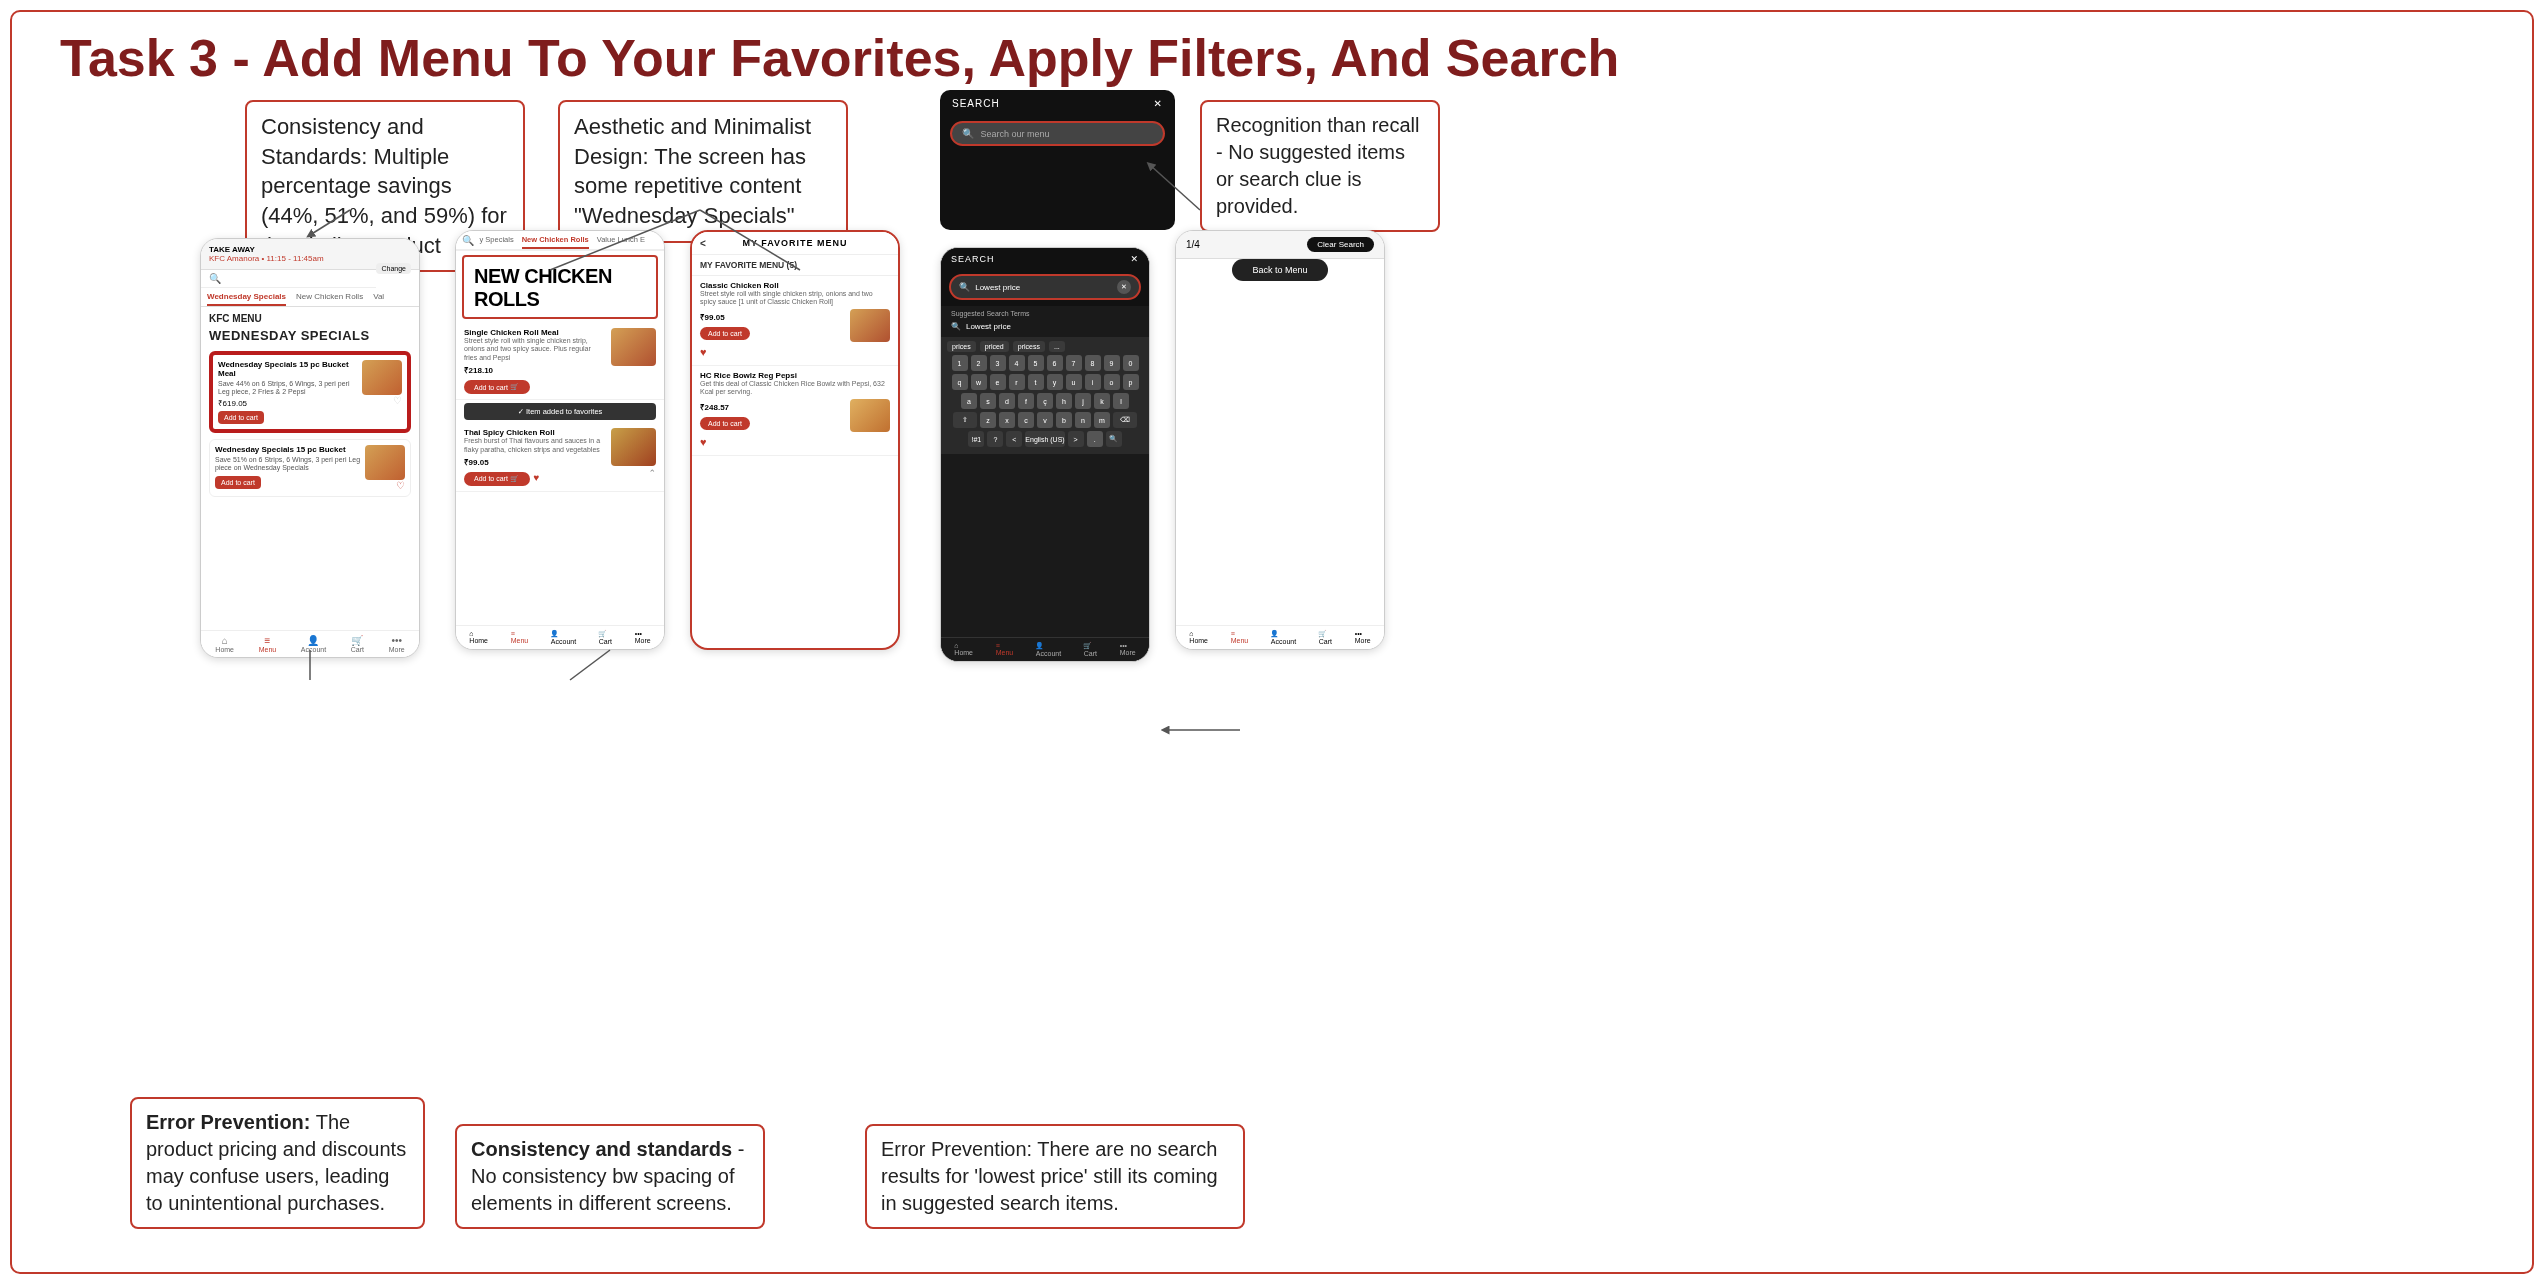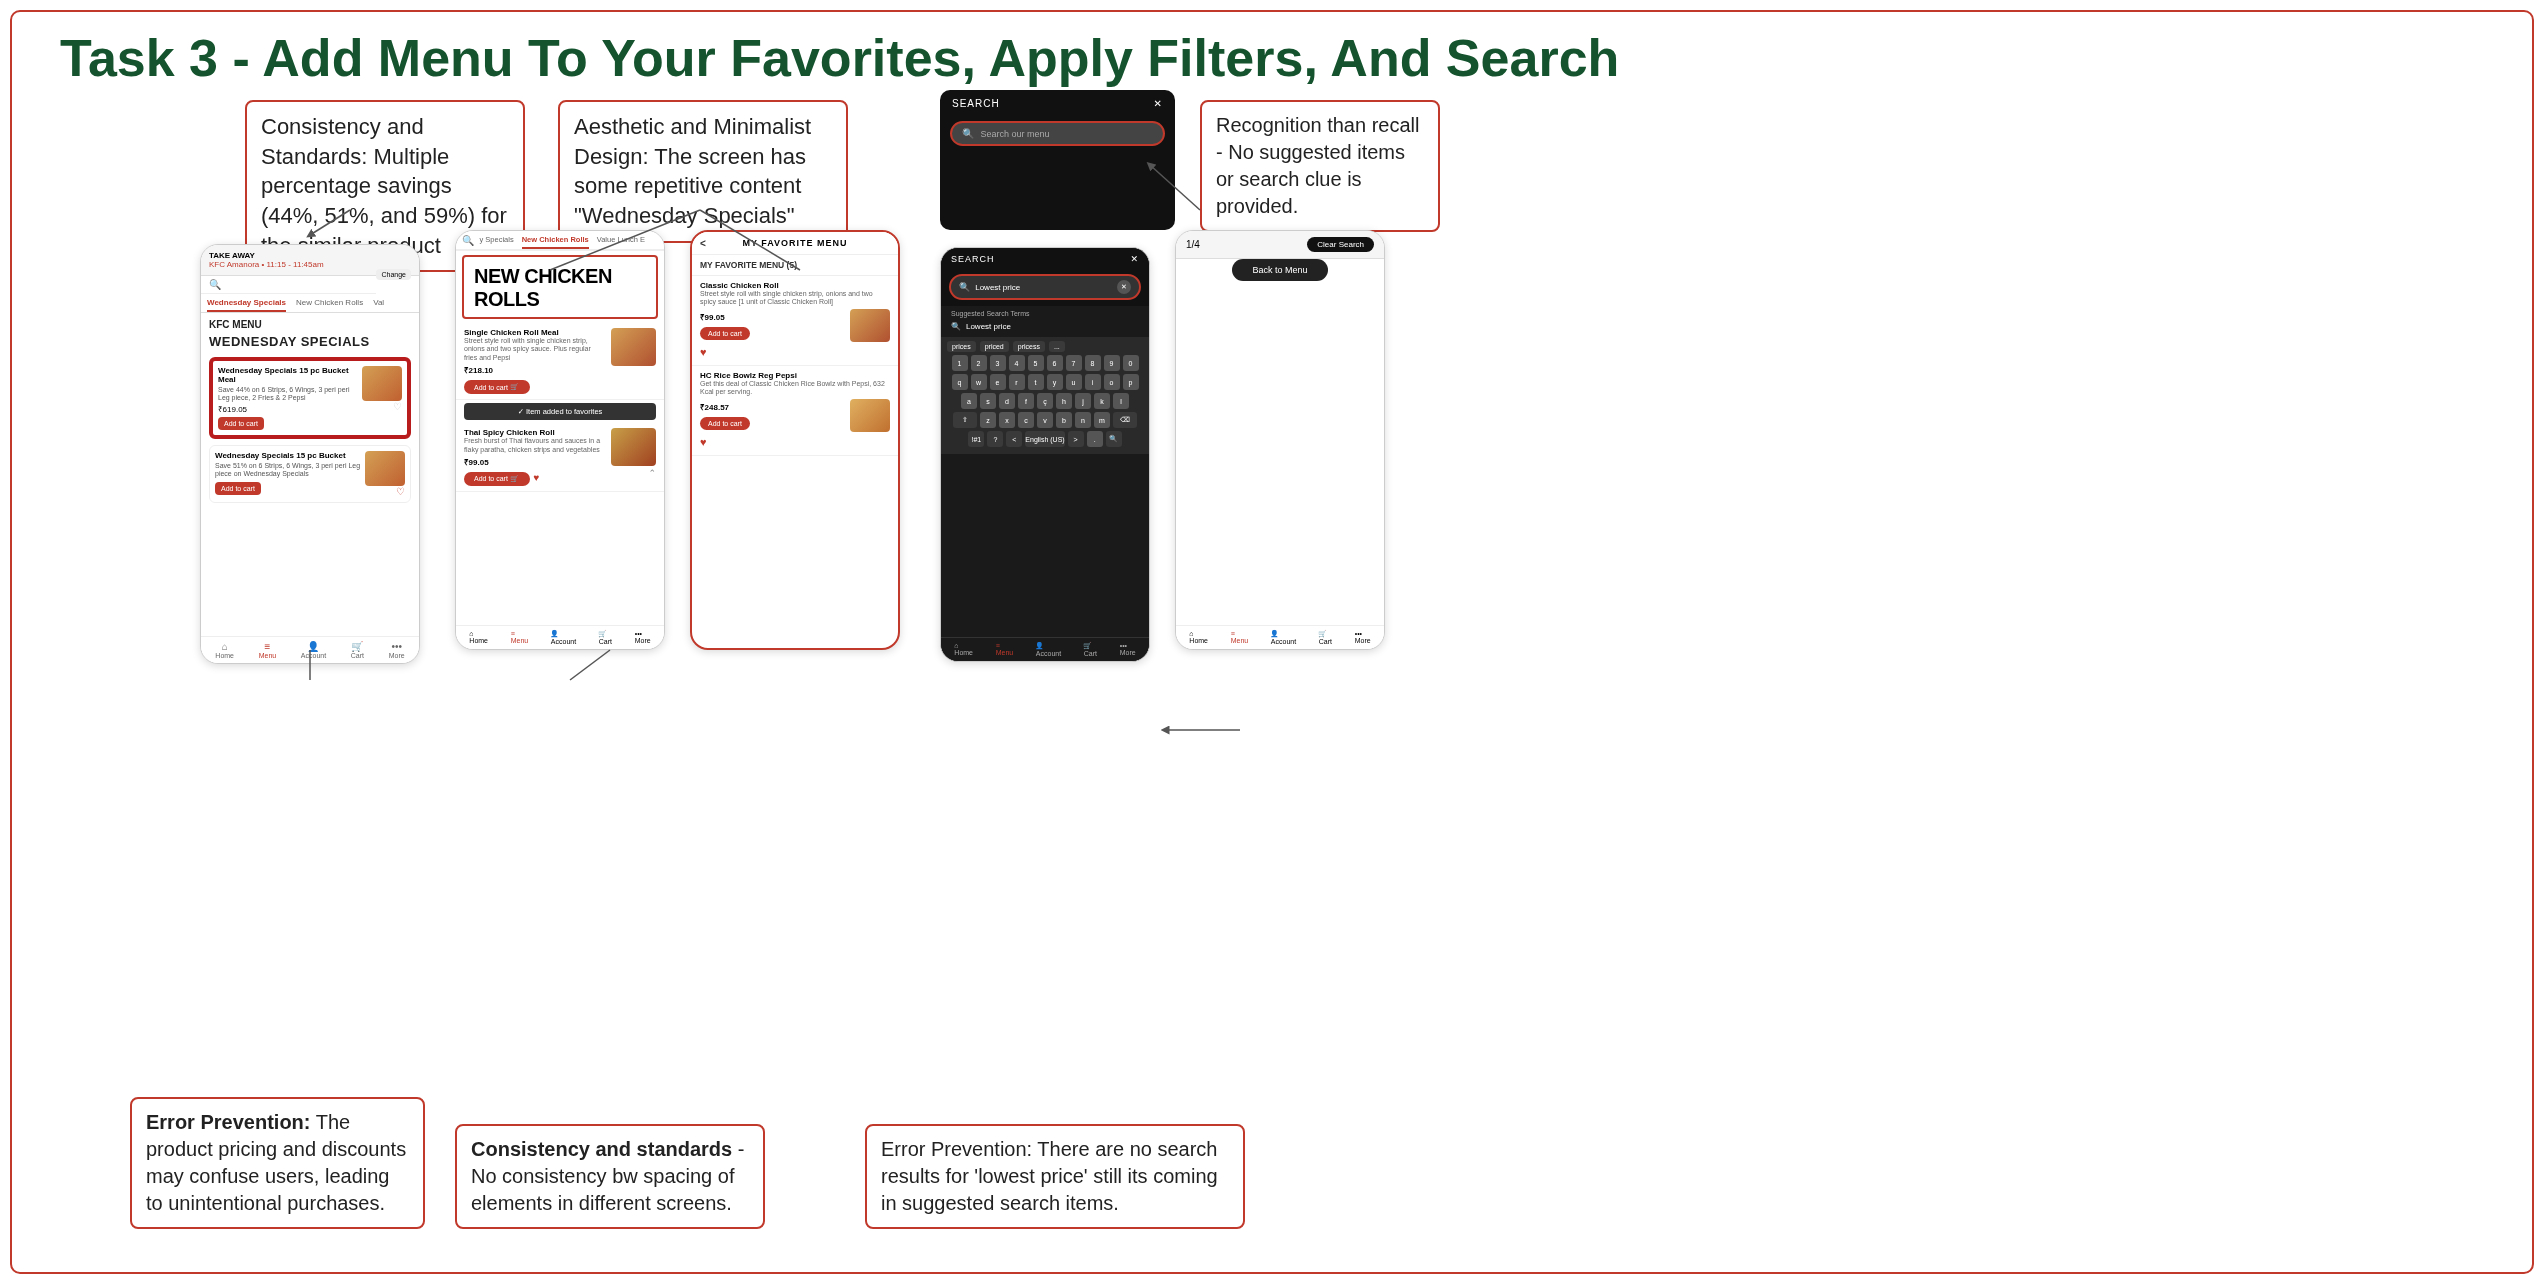--- a/index.html
+++ b/index.html
@@ -15,21 +15,21 @@
       position: absolute;
       top: 10px; left: 10px; right: 10px; bottom: 10px;
       border: 2px solid #c0392b;
       border-radius: 10px;
     }
     .page-title {
       position: absolute;
       top: 28px; left: 60px;
       font-size: 52px;
       font-weight: bold;
-      color: #14532d;
+      color: #7f1d1d;
     }
 
     
     .callout {
       position: absolute;
       border: 2px solid #c0392b;
       border-radius: 8px;
       background: #fff;
       padding: 10px 14px;
       font-size: 22px;
@@ -45,21 +45,21 @@
       border-radius: 18px;
       overflow: hidden;
       box-shadow: 0 2px 8px rgba(0,0,0,0.15);
     }
     .phone-dark {
       background: #1a1a1a;
     }
 
     
     .p1 {
-      left: 200px; top: 244px;
+      left: 200px; top: 238px;
       width: 220px; height: 420px;
     }
     .p1-header {
       background: #f5f5f5;
       padding: 6px 8px;
       font-size: 9px;
       border-bottom: 1px solid #ddd;
     }
     .p1-header .location { color: #c0392b; font-size: 8px; }
     .p1-tabs {

